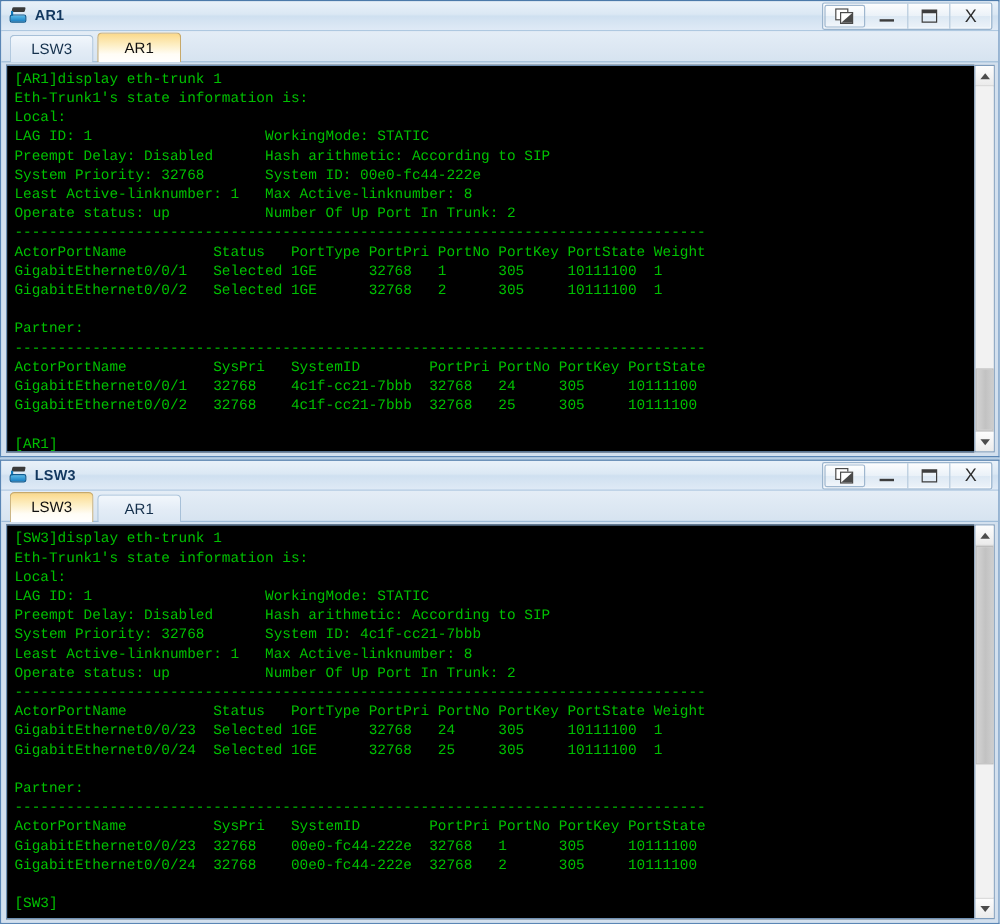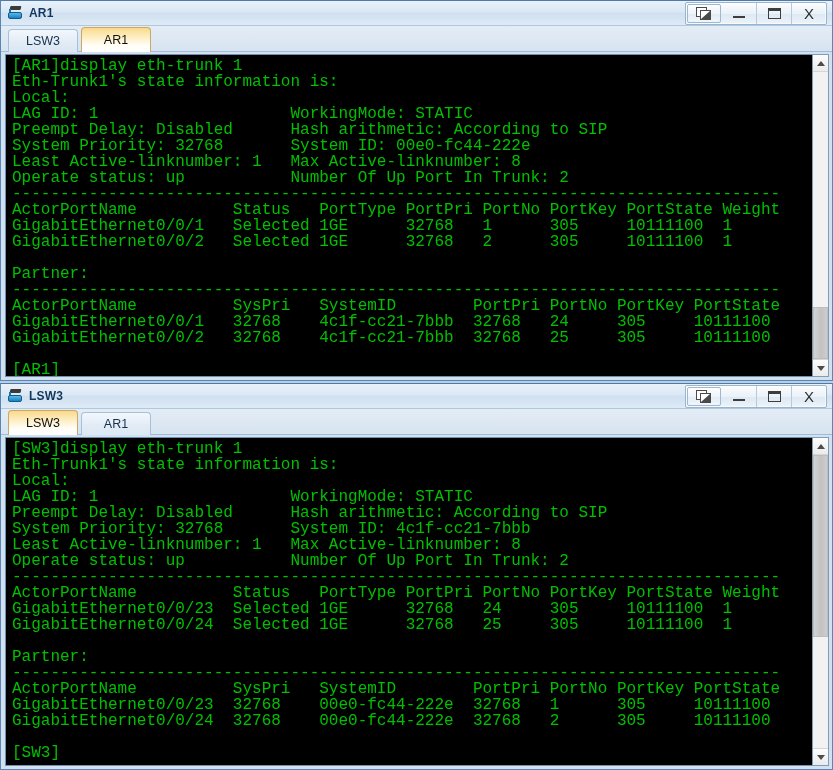--- a/index.html
+++ b/index.html
@@ -184,21 +184,21 @@
     border-right: none;
     overflow: hidden;
     position: relative;
     min-width: 0;
   }
   .termtext {
     margin: 0;
     padding: 3px 0 0 6px;
     color: #00c000;
     font-family: "Liberation Mono", "DejaVu Sans Mono", monospace;
-    font-size: 16px;
+    font-size: 12px;
     line-height: 16px;
     white-space: pre;
     letter-spacing: 0px;
   }
 
   
   .scrollbar {
     flex: 0 0 17px;
     width: 17px;
     background: #f0f0f0;

